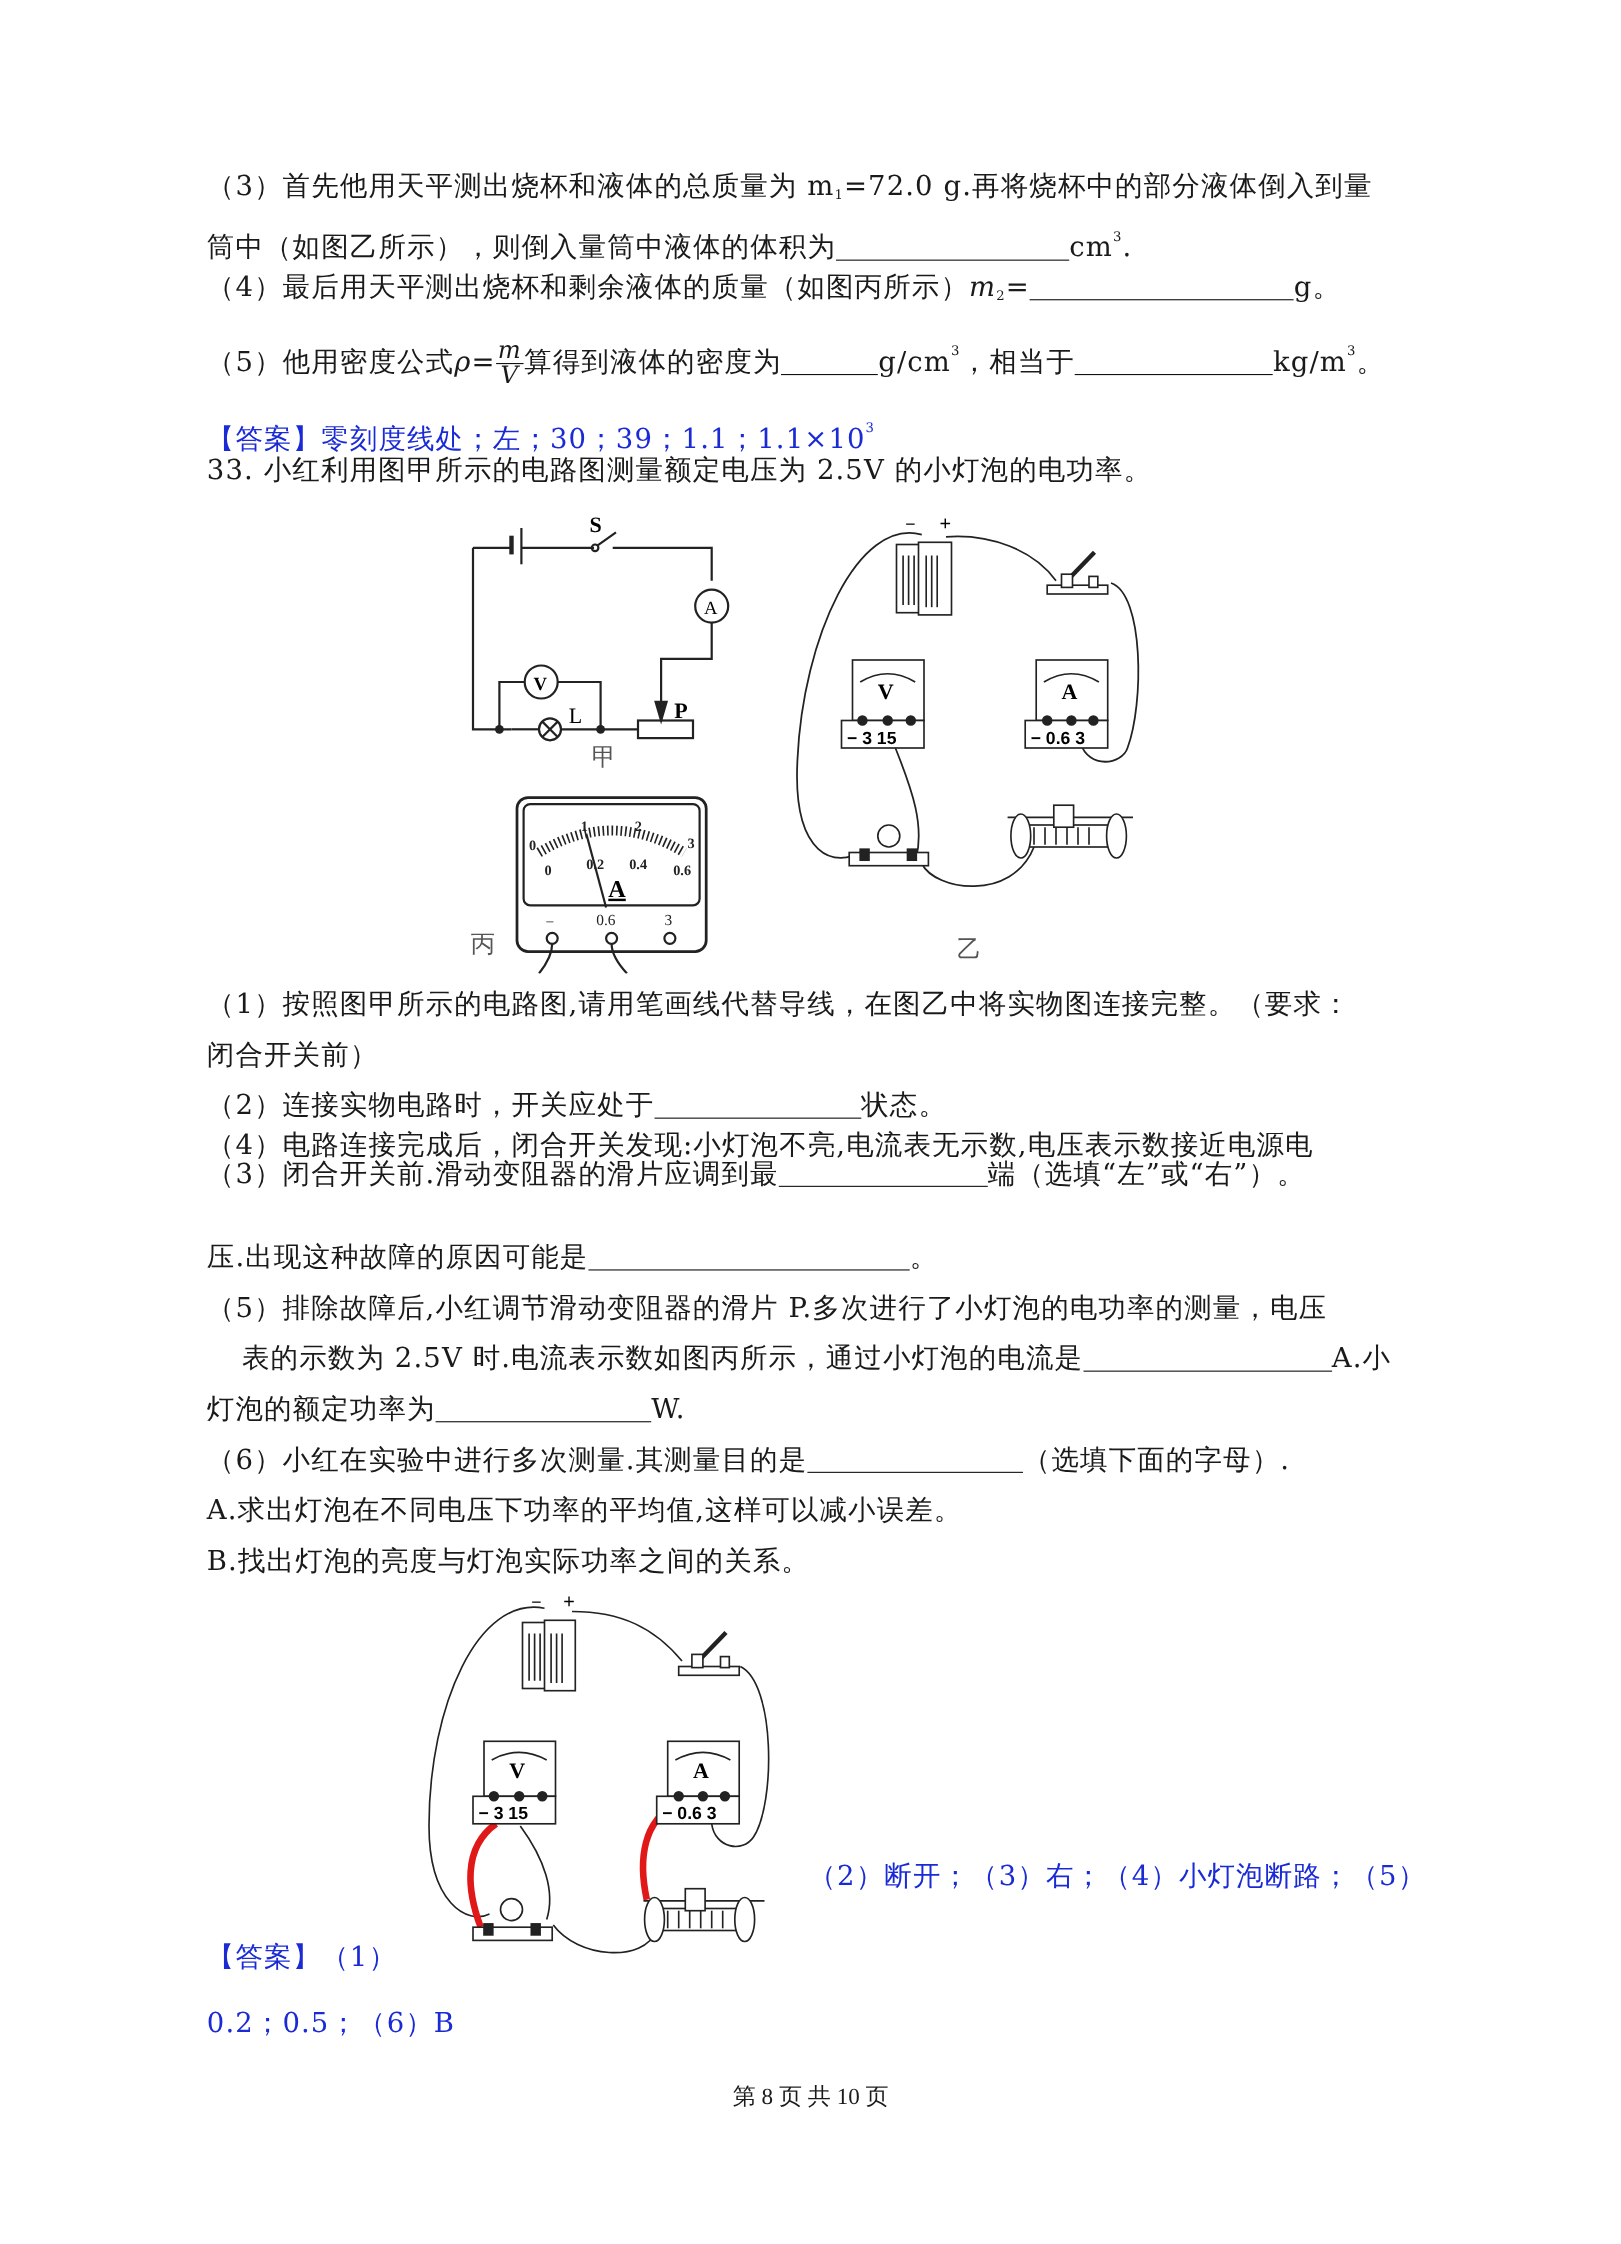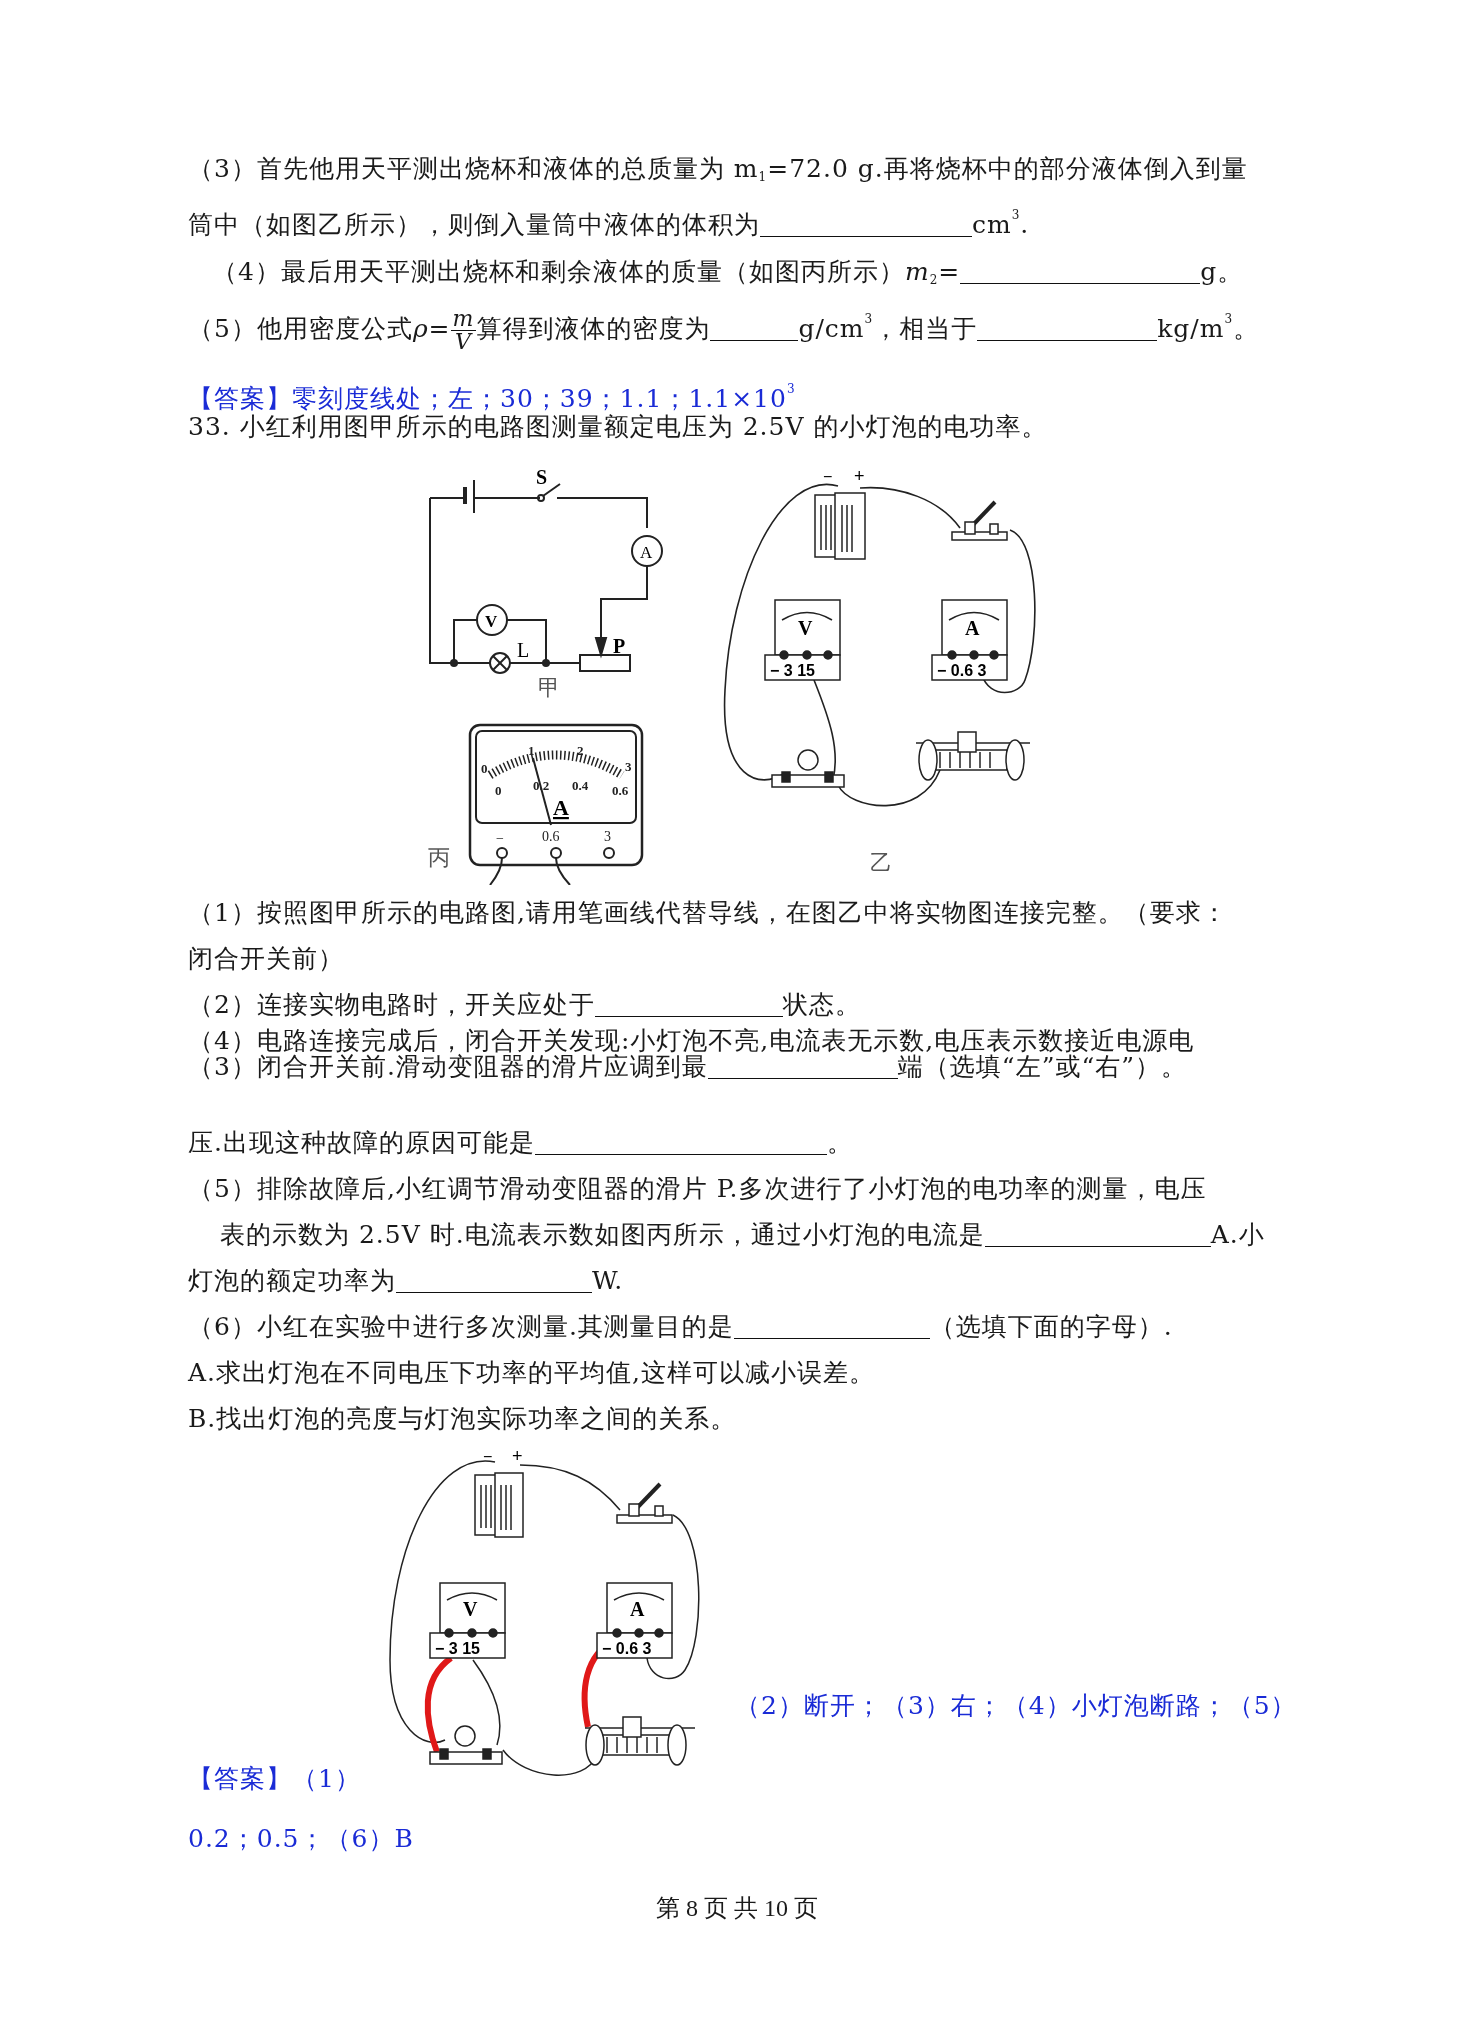--- a/index.html
+++ b/index.html
@@ -7,30 +7,30 @@
          font-family:"DejaVu Serif","Liberation Serif",serif; color:#1a1a1a; }
   .line { position:absolute; left:188px; font-size:25px; line-height:34px; white-space:nowrap; letter-spacing:1px; }
   .blank { display:inline-block; border-bottom:1.6px solid #111; height:26px; vertical-align:-4px; }
   .sup { font-size:12px; vertical-align:14px; }
   .sub { font-size:12px; vertical-align:-4px; }
   .ans { color:#1a2bd6; }
   .frac { display:inline-block; vertical-align:middle; text-align:center; font-style:italic; font-size:22px; line-height:22px; }
   .frac .num { display:block; border-bottom:1.5px solid #111; padding:0 2px; }
   .frac .den { display:block; }
   .fig { position:absolute; }
-  .footer { position:absolute; left:0; width:1474px; top:1892px; text-align:center; font-size:24px; font-family:"Liberation Serif",serif; }
+  .footer { position:absolute; left:0; width:1474px; top:1892px; text-align:center; font-size:21px; font-family:"Liberation Serif",serif; }
 </style>
 </head>
 <body>
 
 <div class="line" style="top:152px;text-align:right;"><span>（3）首先他用天平测出烧杯和液体的总质量为 m</span><span class="sub">1</span><span>=72.0 g.再将烧杯中的部分液体倒入到量</span></div>
 
 <div class="line" style="top:198px;"><span>筒中（如图乙所示），则倒入量筒中液体的体积为</span><span class="blank" style="width:212px;"></span><span>cm</span><span class="sup">3</span><span>.</span></div>
 
-<div class="line" style="top:255px;margin-left:24px;"><span>（4）最后用天平测出烧杯和剩余液体的质量（如图丙所示）</span><i>m</i><span class="sub">2</span><span>=</span><span class="blank" style="width:240px;"></span><span>g。</span></div>
+<div class="line" style="top:244px;"><span>（4）最后用天平测出烧杯和剩余液体的质量（如图丙所示）</span><i>m</i><span class="sub">2</span><span>=</span><span class="blank" style="width:240px;"></span><span>g。</span></div>
 
 <div class="line" style="top:302px;"><span>（5）他用密度公式</span><i>ρ=</i><span class="frac"><span class="num">m</span><span class="den">V</span></span><span>算得到液体的密度为</span><span class="blank" style="width:88px;"></span><span>g/cm</span><span class="sup">3</span><span>，相当于</span><span class="blank" style="width:180px;"></span><span>kg/m</span><span class="sup">3</span><span>。</span></div>
 
 <div class="line ans" style="top:372px;"><span>【答案】</span><span>零刻度线处；左；30；39；1.1；1.1×10</span><span class="sup">3</span></div>
 
 <div class="line" style="top:410px;">33. 小红利用图甲所示的电路图测量额定电压为 2.5V 的小灯泡的电功率。</div>
 
 <svg class="fig" style="left:410px; top:460px;" width="320" height="250">
   <g stroke="#222" stroke-width="2" fill="none">
 

